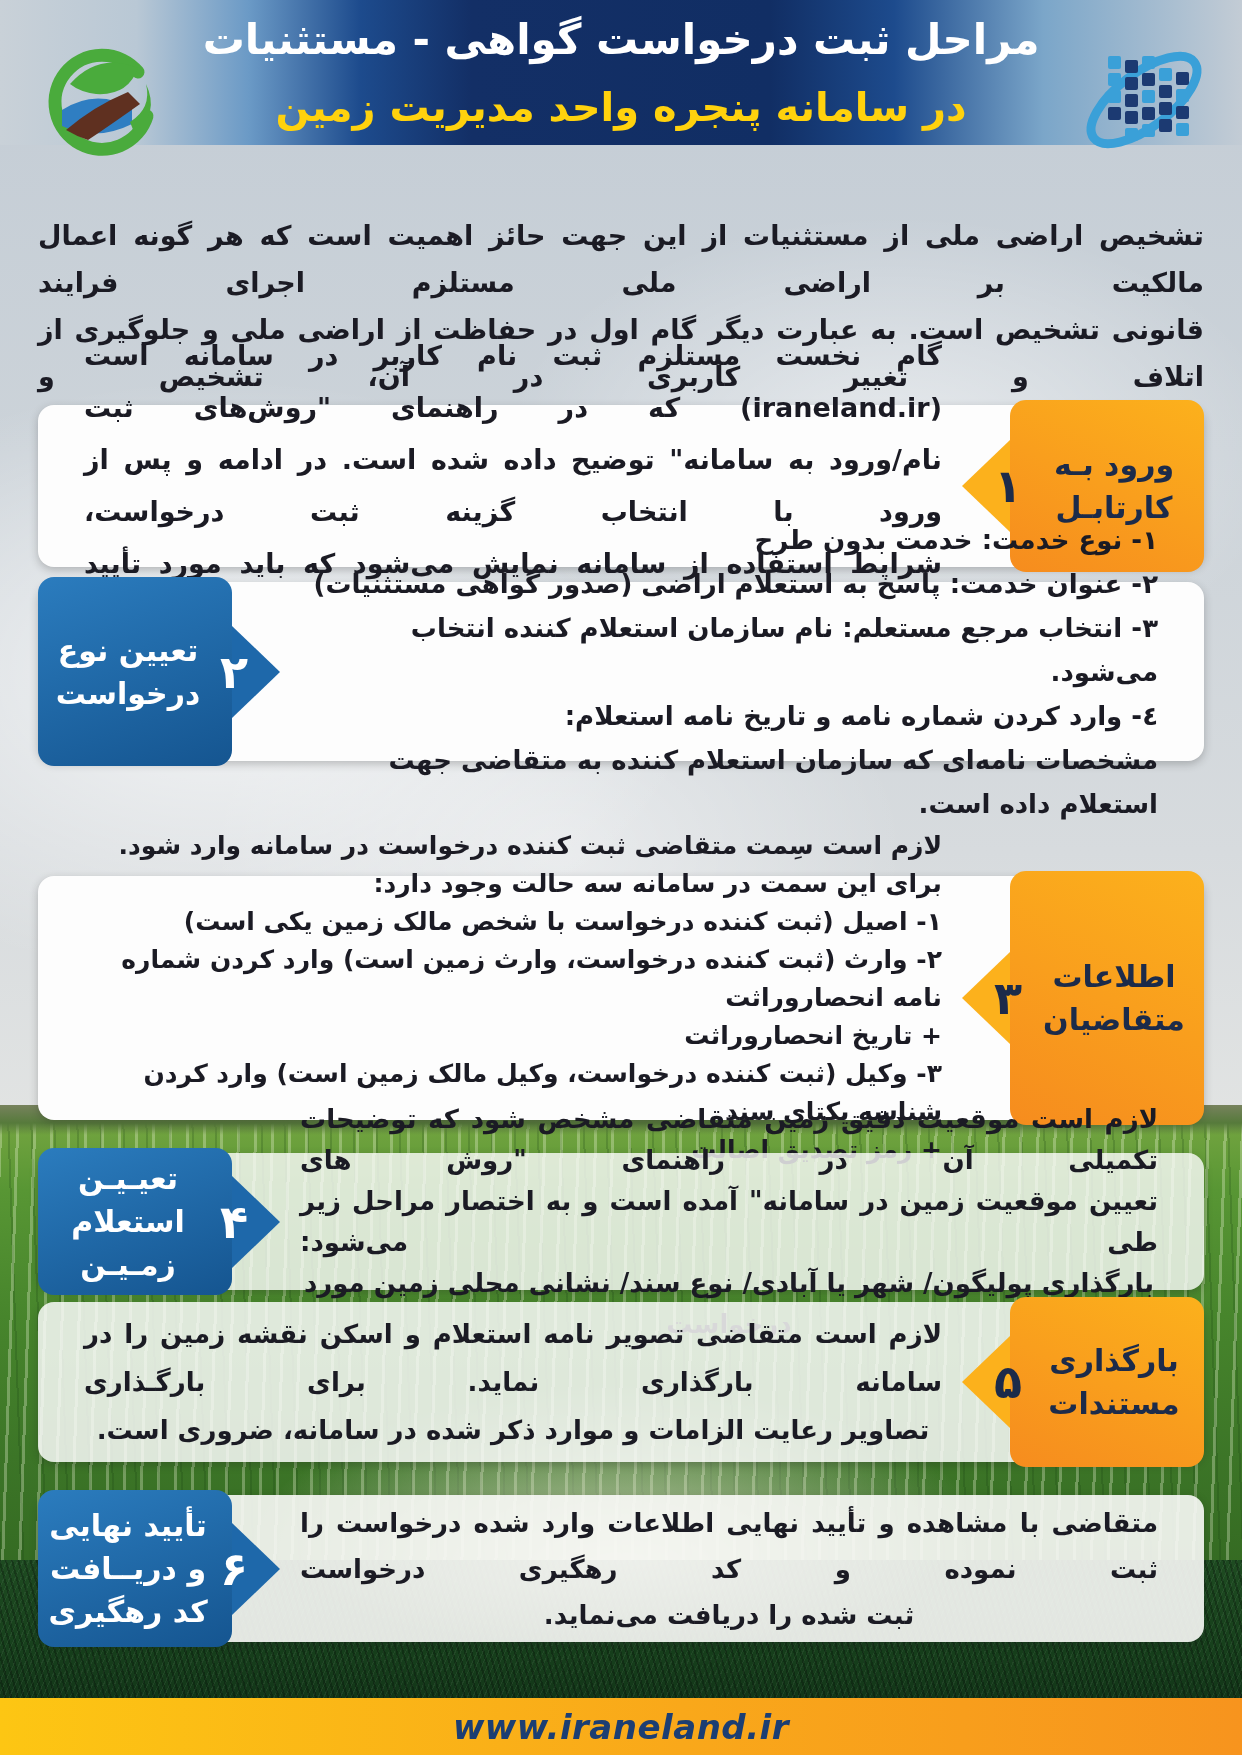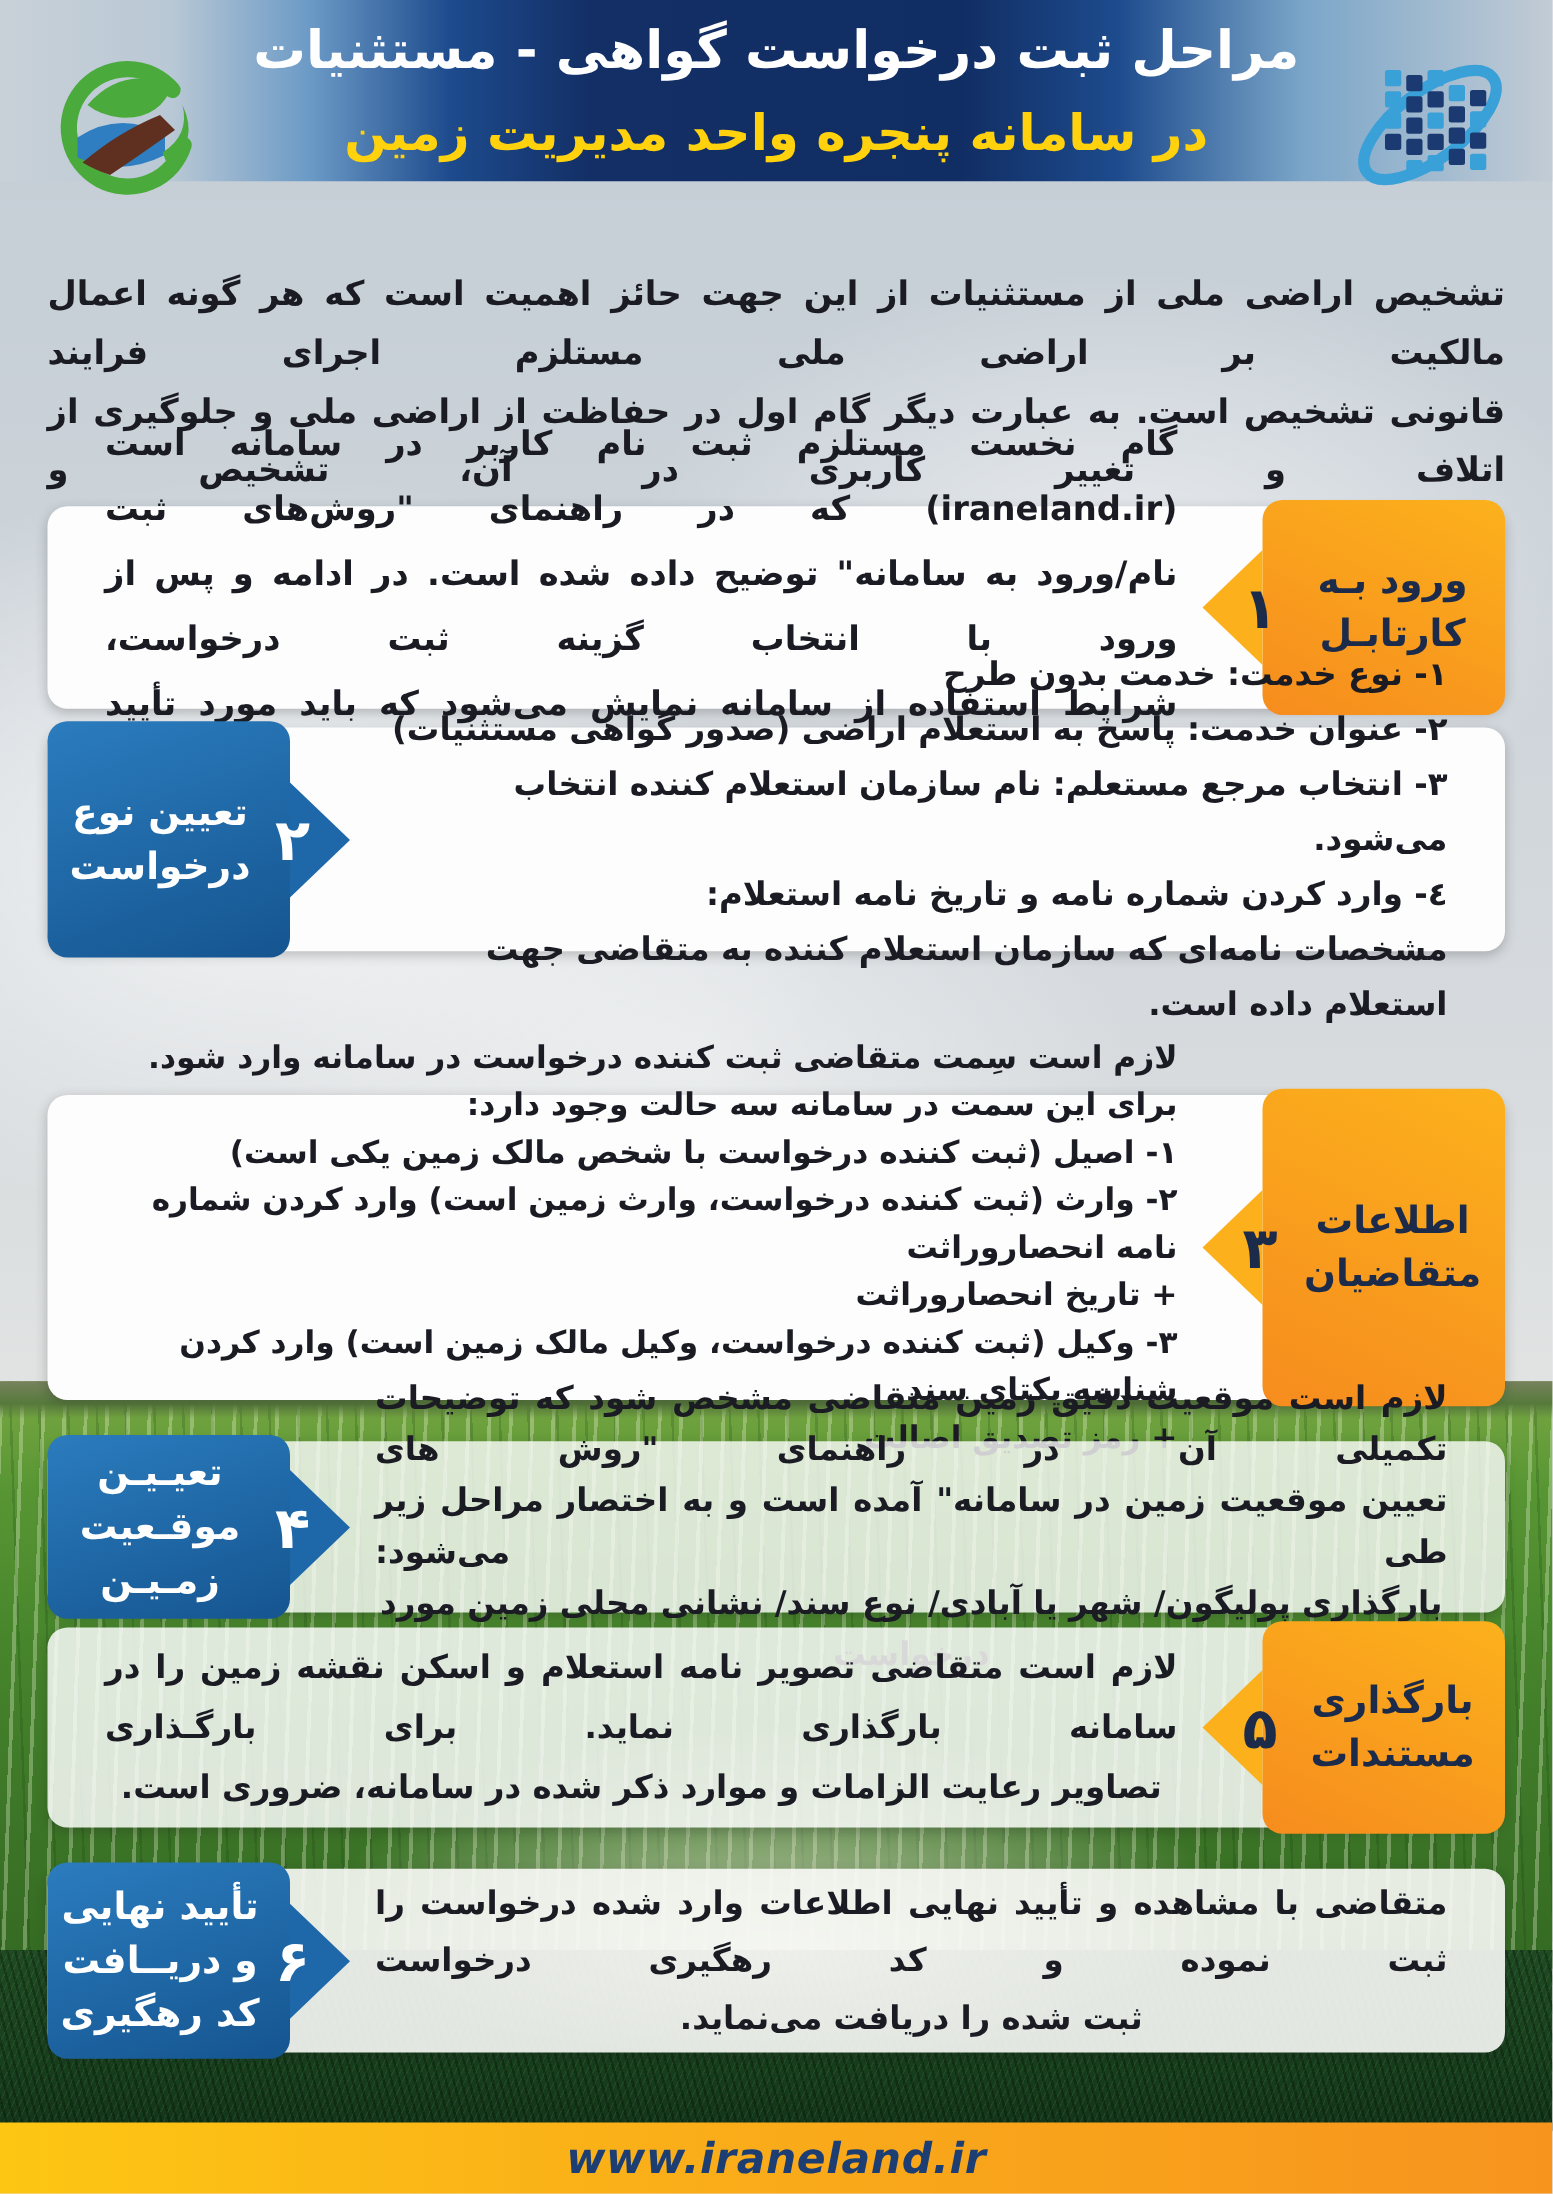--- a/index.html
+++ b/index.html
@@ -227,21 +227,21 @@
   <section class="step s-blue" id="step4">
     <div class="box">
         <div class="tline al-justify">لازم است موقعیت دقیق زمین متقاضی مشخص شود که توضیحات تکمیلی آن در راهنمای "روش های</div>
         <div class="tline al-justify">تعیین موقعیت زمین در سامانه" آمده است و به اختصار مراحل زیر طی می‌شود:</div>
         <div class="tline al-center">بارگذاری پولیگون/ شهر یا آبادی/ نوع سند/ نشانی محلی زمین مورد درخواست</div>
       </div>
     <div class="label">
       <span class="num">۴</span>
       <div class="ltext">
           <div class="tline">تعیـیـن</div>
-          <div class="tline">موقـعیت</div>
+          <div class="tline">استعلام</div>
           <div class="tline">زمـیـن</div>
         </div>
     </div>
   </section>
 
   <section class="step s-orange" id="step5">
     <div class="box">
         <div class="tline al-justify">لازم است متقاضی تصویر نامه استعلام و اسکن نقشه زمین را در سامانه بارگذاری نماید. برای بارگـذاری</div>
         <div class="tline al-center">تصاویر رعایت الزامات و موارد ذکر شده در سامانه، ضروری است.</div>
       </div>

